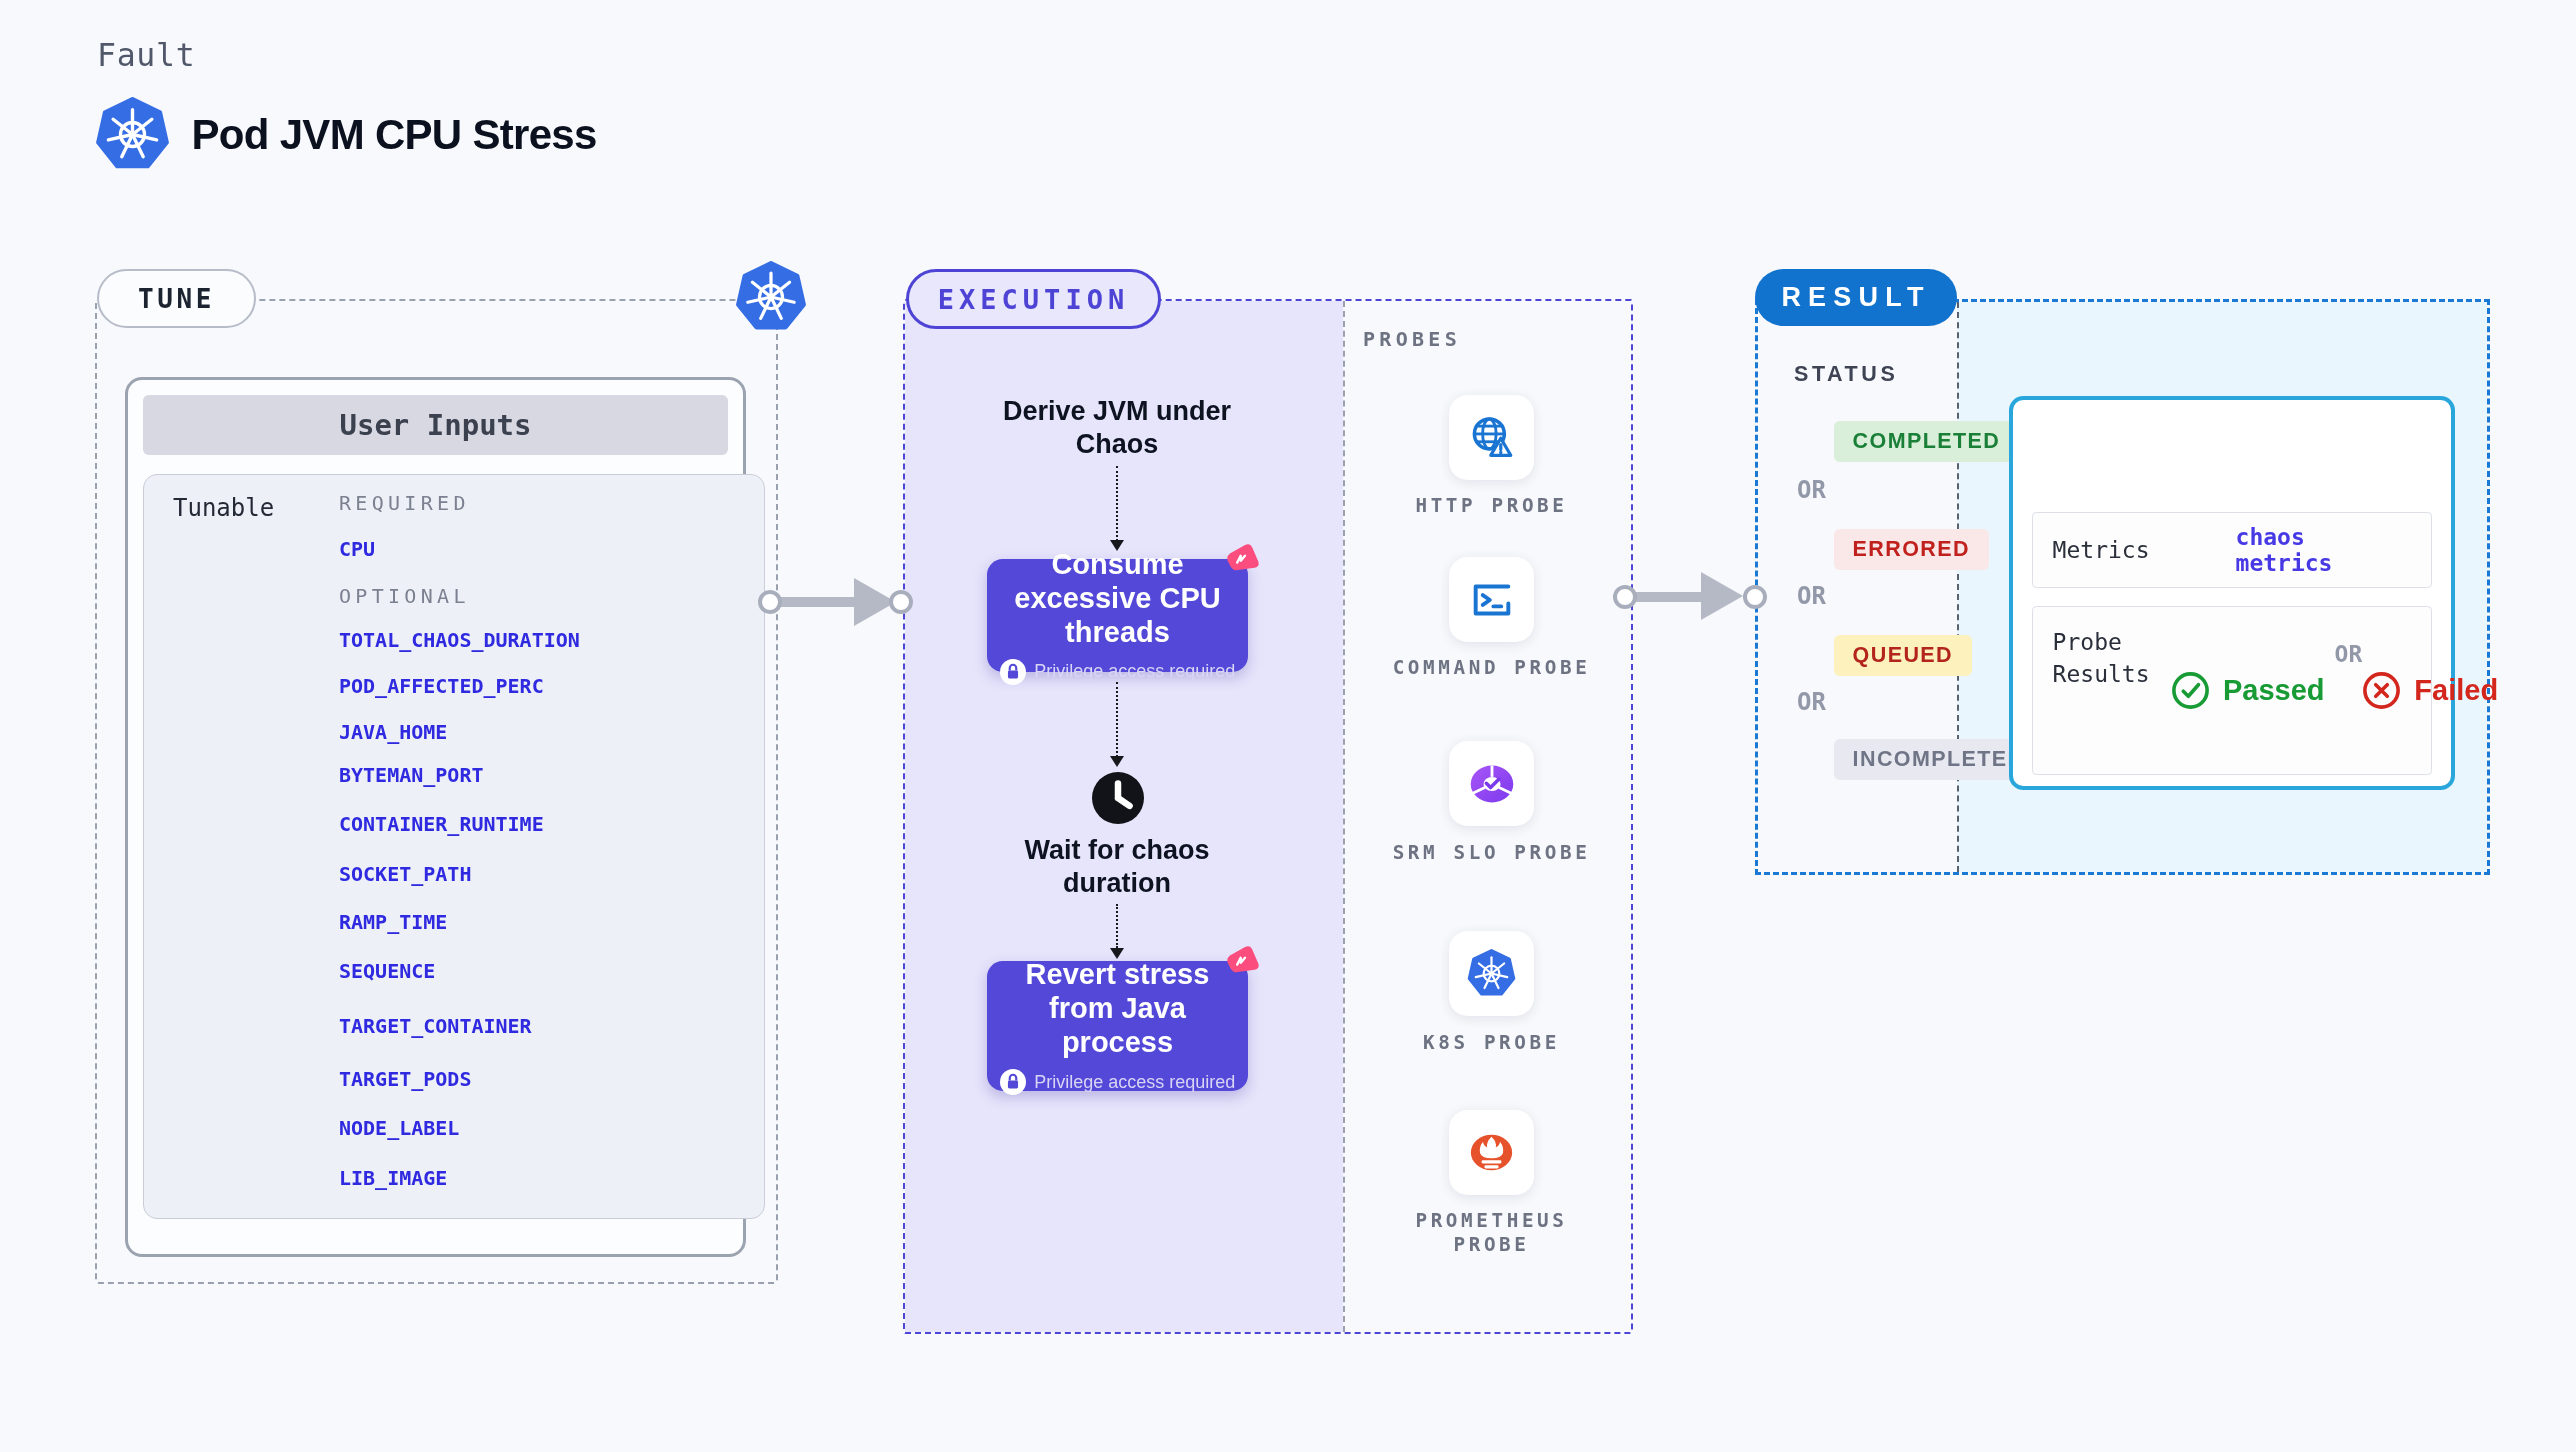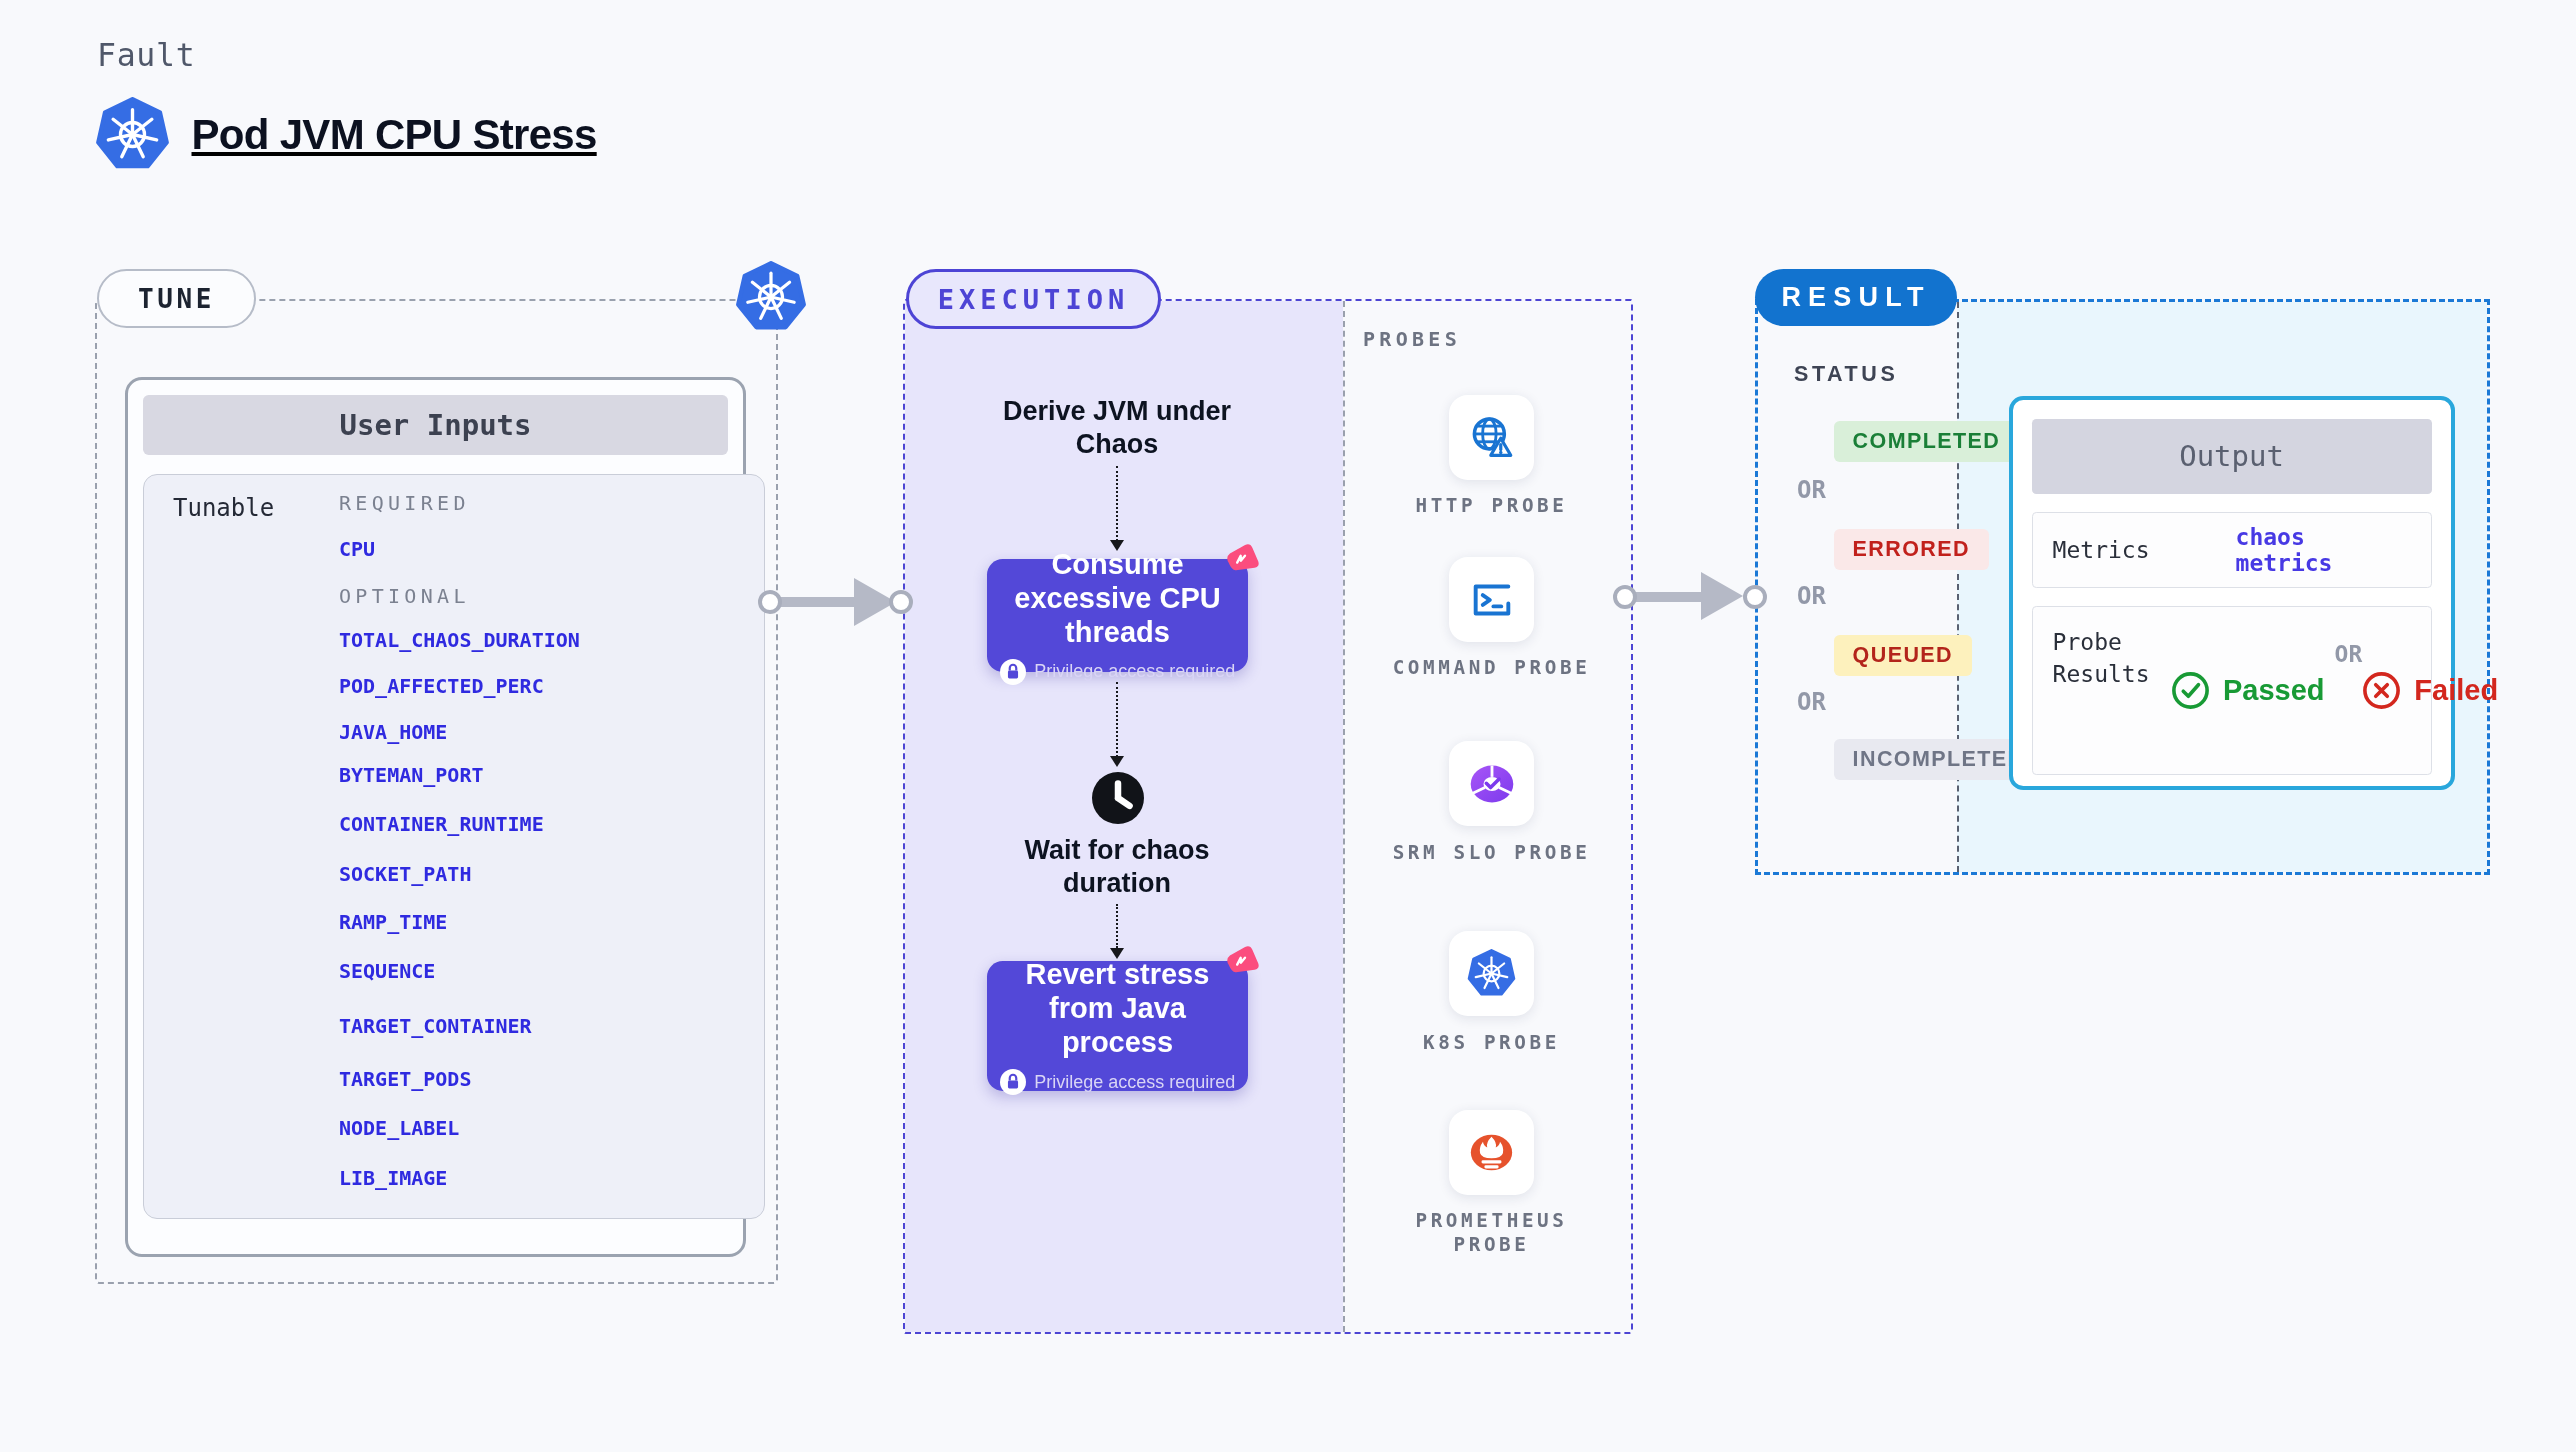--- a/index.html
+++ b/index.html
@@ -3,21 +3,21 @@
 <meta charset="utf-8">
 <style>
   html,body{margin:0;padding:0;}
   body{background:#f8f9fc;font-family:"Liberation Sans",sans-serif;}
   #canvas{position:relative;width:2576px;height:1452px;background:#f8f9fc;overflow:hidden;padding-left:42px;}
   .abs{position:absolute;}
   .mono{font-family:"DejaVu Sans Mono","Liberation Mono",monospace;}
 
   
   .kicker{left:97px;top:37px;font-size:31.5px;color:#50586a;letter-spacing:0.7px;}
-  .title-row{left:95px;top:97px;display:flex;align-items:center;gap:21.5px;text-decoration:underline;}
+  .title-row{left:95px;top:97px;display:flex;align-items:center;gap:21.5px;}
   .page-title{font-size:42px;font-weight:700;color:#0c1120;letter-spacing:-0.7px;}
 
   
   .tune-box{left:95px;top:299px;width:679px;height:981px;border:2.1px dashed #9aa1ae;border-radius:4.3px;}
   .pill{display:flex;align-items:center;justify-content:center;border-radius:33px;box-sizing:border-box;}
   .tune-pill{left:97px;top:269px;width:159px;height:59px;background:#fbfcfe;border:2.9px solid #b6bcc8;
              font-weight:700;font-size:26px;letter-spacing:3.6px;color:#1c2330;z-index:6;}
   .tune-k8s{left:735px;top:261px;width:72px;height:72px;z-index:6;}
 
   .ui-card{left:125px;top:377px;width:621px;height:880px;background:#fcfdff;border:3.6px solid #9ba3b0;border-radius:17px;box-sizing:border-box;}
@@ -277,21 +277,20 @@
   <div class="abs status-heading">STATUS</div>
   <div class="status-badge" style="top:421px;background:#d9efd9;color:#1a7f37;">COMPLETED</div>
   <div class="or-label mono" style="top:476px;">OR</div>
   <div class="status-badge" style="top:529px;background:#fae8e8;color:#c1211c;">ERRORED</div>
   <div class="or-label mono" style="top:582px;">OR</div>
   <div class="status-badge" style="top:635px;background:#fdf1bd;color:#b3251b;">QUEUED</div>
   <div class="or-label mono" style="top:688px;">OR</div>
   <div class="status-badge" style="top:739px;background:#e8e9f0;color:#6f7586;">INCOMPLETED</div>
 
   <div class="abs output-card">
-    <div class="output-header mono">Output</div>
     <div class="output-row metrics-row">
       <span class="metrics-label mono">Metrics</span>
       <span class="metrics-value mono">chaos metrics</span>
     </div>
     <div class="output-row probe-row">
       <div class="probe-results-label mono">Probe Results</div>
       <div class="pr-right">
         <div class="pf-row">
           <svg width="39" height="39" viewBox="0 0 54 54">
             <circle cx="27" cy="27" r="23" fill="none" stroke="#189a35" stroke-width="5"></circle>

